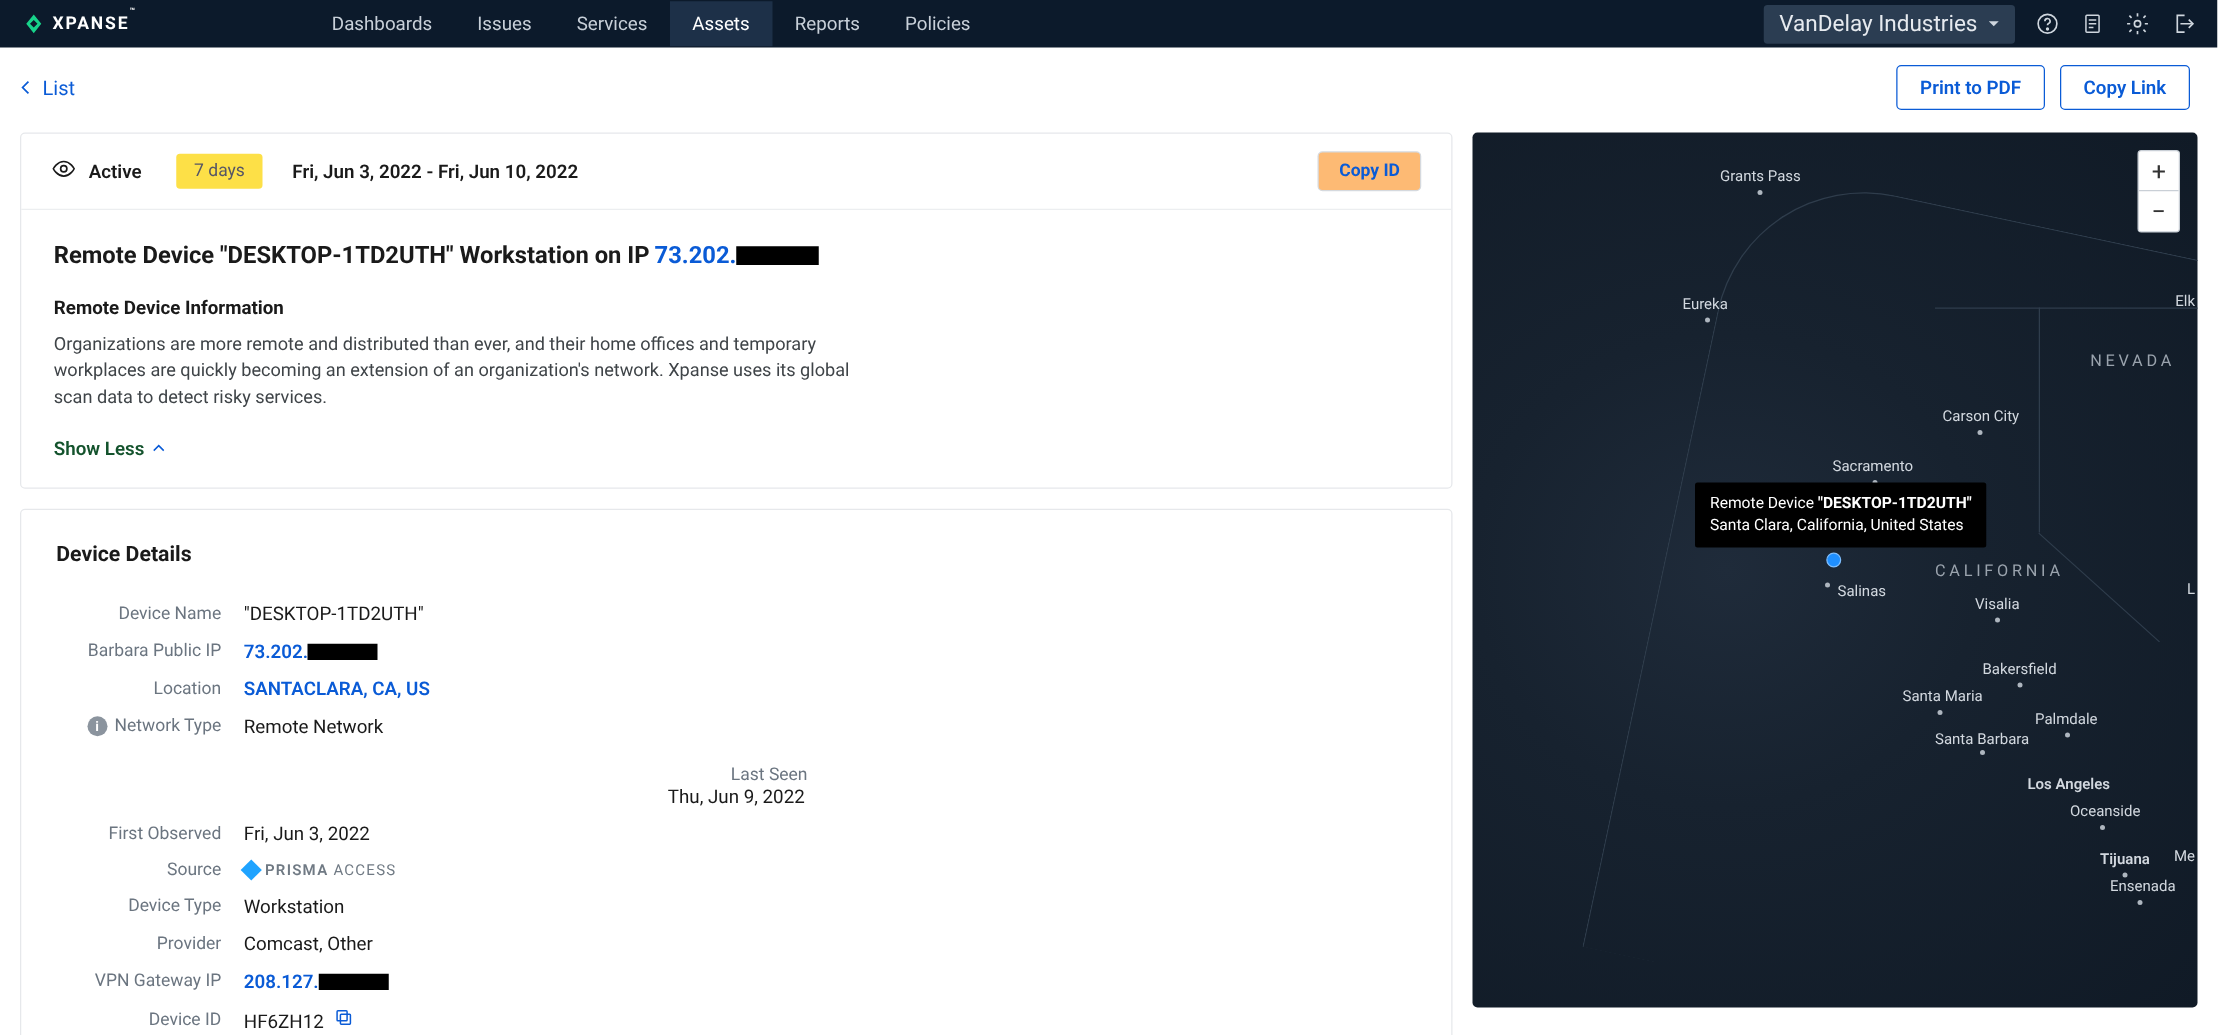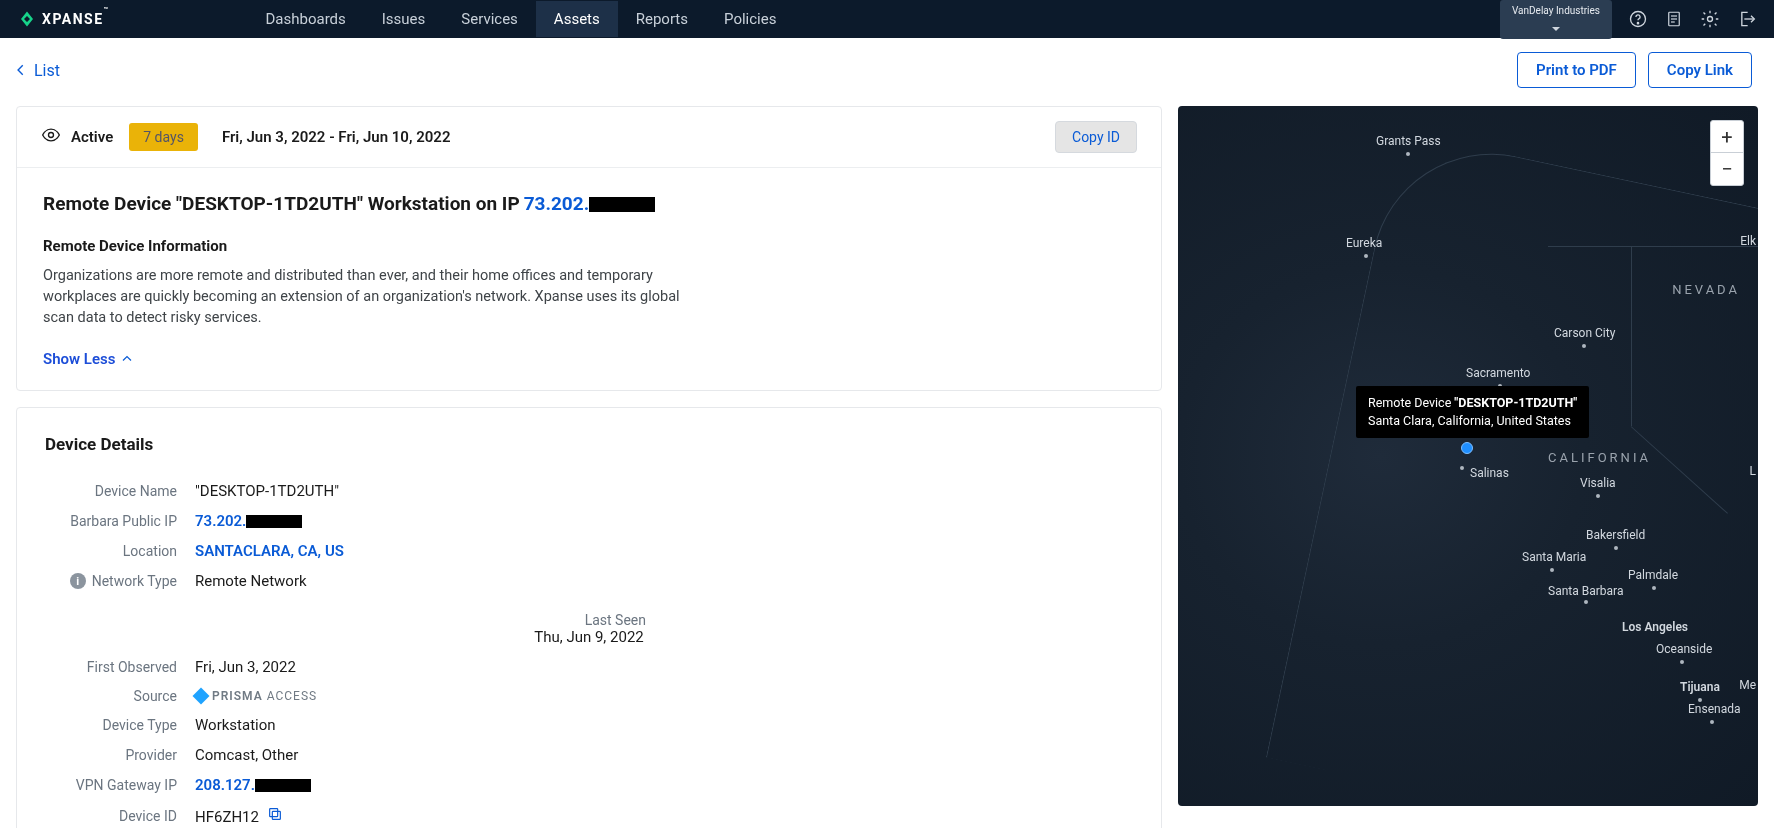--- a/index.html
+++ b/index.html
@@ -7,48 +7,48 @@
   
   .topnav { background: #0c1a2b; height: 38px; display: flex; align-items: center; padding: 0 18px; gap: 28px; }
   .brand { display: flex; align-items: center; gap: 6px; }
   .brand-mark { width: 18px; height: 18px; }
   .brand-name { color: #fff; font-weight: 700; letter-spacing: 1.5px; font-size: 14px; }
   .brand-name sup { font-size: 7px; top: -6px; position: relative; }
   .nav-links { display: flex; gap: 0; margin-left: 110px; align-items: center; }
   .nav-link { color: #c8d0d9; font-size: 15px; padding: 9px 18px; cursor: pointer; }
   .nav-link.active { background: #1d3048; color: #fff; }
   .nav-right { margin-left: auto; display: flex; align-items: center; gap: 16px; }
-  .org-drop { background: #2b3d52; color: #e6eaef; font-size: 10px; padding: 5px 12px; border-radius: 3px; display: flex; align-items: center; gap: 8px; cursor: pointer; flex-direction: column; }
+  .org-drop { background: #2b3d52; color: #e6eaef; font-size: 18px; padding: 5px 12px; border-radius: 3px; display: flex; align-items: center; gap: 8px; cursor: pointer; }
   .icon-btn { width: 20px; height: 20px; display:flex; align-items:center; justify-content:center; cursor:pointer; }
   .icon-btn svg { stroke: #cfd6de; }
   
   .subhead { display: flex; align-items: center; padding: 14px 22px 18px 14px; }
   .back-link { display: flex; align-items: center; gap: 6px; color: #0a5bd6; font-size: 16px; cursor:pointer; }
   .back-link svg { stroke: #0a5bd6; }
   .subhead-actions { margin-left:auto; display:flex; gap:12px; }
   .btn-outline { border:1px solid #0a5bd6; color:#0a5bd6; background:#fff; padding:8px 18px; border-radius:4px; font-size:15px; font-weight:600; cursor:pointer; }
   
   .content { display:flex; gap:16px; padding:0 16px 20px 16px; align-items:flex-start; }
   .left-col { flex:1; }
   .right-col { width:580px; }
   .card { background:#fff; border:1px solid #e6e8eb; border-radius:4px; }
   
   .summary-top { display:flex; align-items:center; padding:14px 24px; border-bottom:1px solid #eceef0; position:relative; }
   .eye { margin-right:10px; }
-  .status-active { font-size:15px; font-weight:600; margin-right:16px; }
-  .pill { background:#eab308; color:#556; padding:6px 14px; border-radius:3px; font-size:14px; margin-right:24px; }
+  .status-active { font-size:15px; font-weight:600; margin-right:28px; }
+  .pill { background:#fde047; color:#556; padding:6px 14px; border-radius:3px; font-size:14px; margin-right:24px; }
   .daterange { font-size:15px; font-weight:600; }
-  .copyid { border:1px solid #d5d9de; color:#0a5bd6; background:#e5e5e5; padding:7px 16px; border-radius:4px; font-size:14px; font-weight:400; cursor:pointer; margin-left:auto; }
+  .copyid { border:1px solid #d5d9de; color:#0a5bd6; background:#fdba74; padding:7px 16px; border-radius:4px; font-size:14px; font-weight:700; cursor:pointer; margin-left:auto; }
   .summary-body { padding:24px 26px 22px 26px; }
   .page-title { font-size:19px; font-weight:700; margin-bottom:22px; display:flex; flex-wrap:wrap; align-items:center; gap:4px;}
   .page-title .ip-link { color:#0a5bd6; font-weight:700; }
   .redact { display:inline-block; background:#000; width:66px; height:15px; vertical-align:middle; }
   .sect-title { font-size:15px; font-weight:700; margin-bottom:10px; }
   .desc { font-size:14.5px; color:#3f4448; line-height:1.45; max-width:660px; }
-  .showless { display:flex; align-items:center; gap:6px; color:#1d4ed8; font-weight:600; font-size:15px; margin-top:22px; cursor:pointer; }
+  .showless { display:flex; align-items:center; gap:6px; color:#14532d; font-weight:600; font-size:15px; margin-top:22px; cursor:pointer; }
   
   .details-card { margin-top:16px; padding:26px 28px 10px 28px; }
   .details-title { font-size:17px; font-weight:700; margin-bottom:28px; }
   .kv { display:flex; align-items:center; margin-bottom:12px; font-size:15px; }
   .kv .k { width:150px; text-align:right; color:#6b7580; font-size:14px; padding-right:18px; display:flex; justify-content:flex-end; align-items:center; gap:6px;}
   .kv .v { color:#1a1a1a; }
   .kv .v.link { color:#0a5bd6; font-weight:600; }
   .kv .v.redact-ip { color:#0a5bd6; font-weight:600; display:flex; align-items:center; }
   .kv .v.redact-ip .redact { width:56px; height:13px; margin-left:0; }
   .source-badge { display:flex; align-items:center; gap:5px; }

